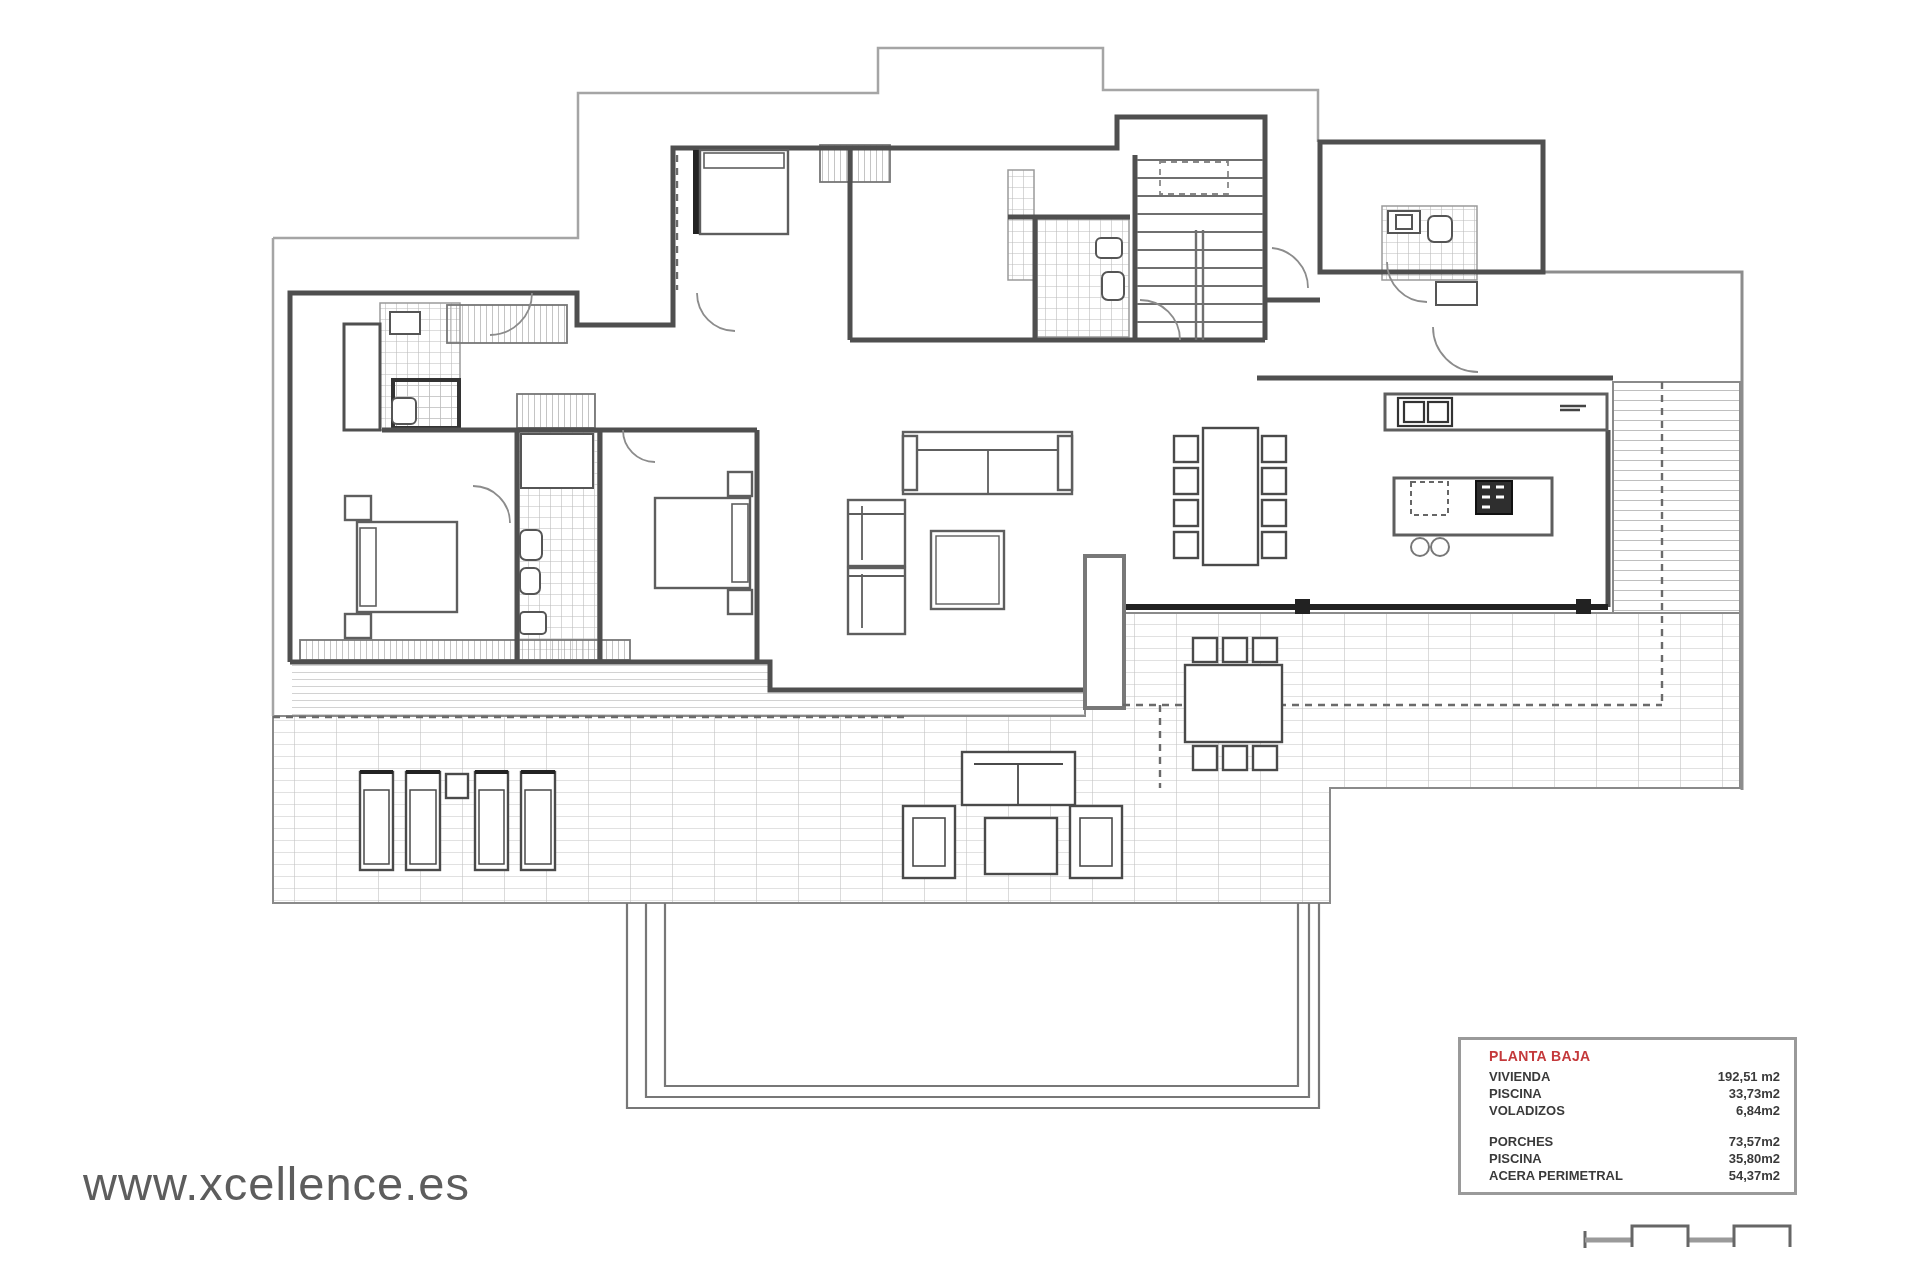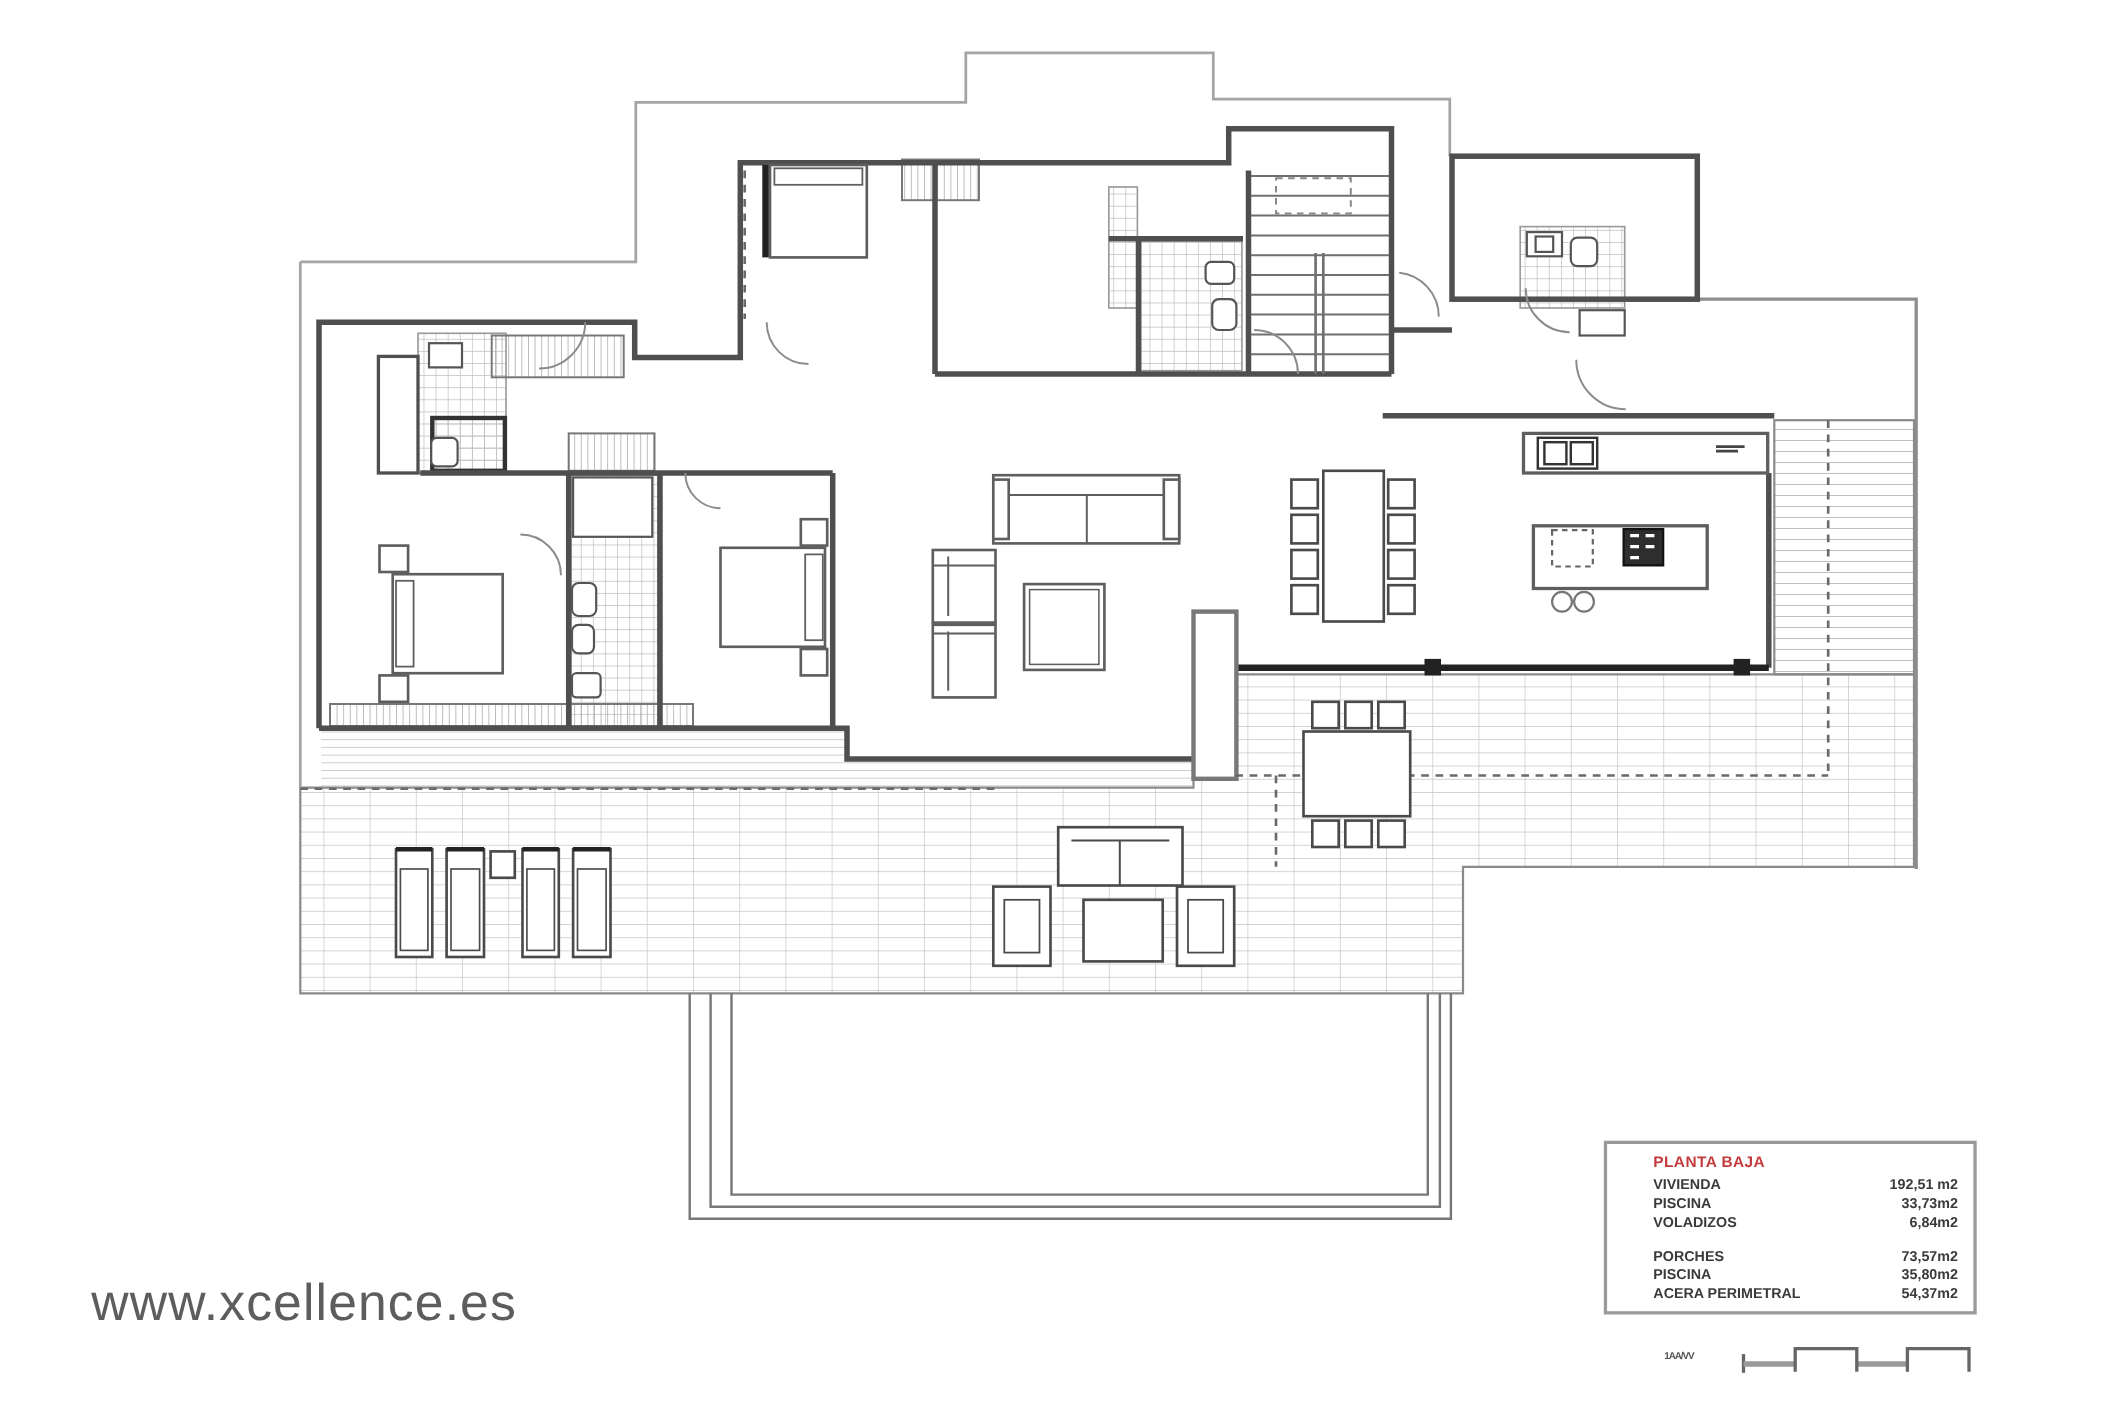--- a/index.html
+++ b/index.html
@@ -2,21 +2,21 @@
 <html><head>
 <meta charset="utf-8">
 <style>
   html,body{margin:0;padding:0;background:#fff;}
   #stage{position:relative;width:1920px;height:1280px;background:#ffffff;overflow:hidden;
          font-family:"Liberation Sans","DejaVu Sans",sans-serif;}
   #plan-svg{position:absolute;left:0;top:0;}
   
   #legend{position:absolute;left:1458px;top:1037px;width:339px;height:158px;
           background:#fff;border:3px solid #9a9a9a;box-sizing:border-box;
-          padding:8px 14px 6px 42px;}
+          padding:8px 14px 6px 28px;}
   #legend .title{color:#c4393b;font-weight:bold;font-size:14px;letter-spacing:.4px;margin-bottom:4px;}
   #legend .row{display:flex;justify-content:space-between;font-size:13px;font-weight:600;
                color:#3a3a3a;line-height:17px;filter:blur(.3px);gap:48px;}
   #legend .gap{height:14px;}
   #legend .row .val{text-align:center;}
   
   #watermark{position:absolute;left:83px;top:1156px;font-size:47px;font-weight:normal;
              color:#5d5d5d;letter-spacing:1px;filter:blur(.4px);}
   
   #scalebar{position:absolute;left:1505px;top:1218px;width:310px;height:45px;}
@@ -302,19 +302,16 @@
   <div class="row">
     <span>PISCINA</span>
     <span class="val">35,80m2</span>
   </div>
   <div class="row">
     <span>ACERA PERIMETRAL</span>
     <span class="val">54,37m2</span>
   </div>
 </div>
 
-<div id="scalebar">
-  <span class="lbl">1AA/VV</span>
+
+<div id="watermark">www.xcellence.es</div>
+
 </div>
 
-<div id="watermark">www.xcellence.es</div>
-
-</div>
-
 </body></html>

